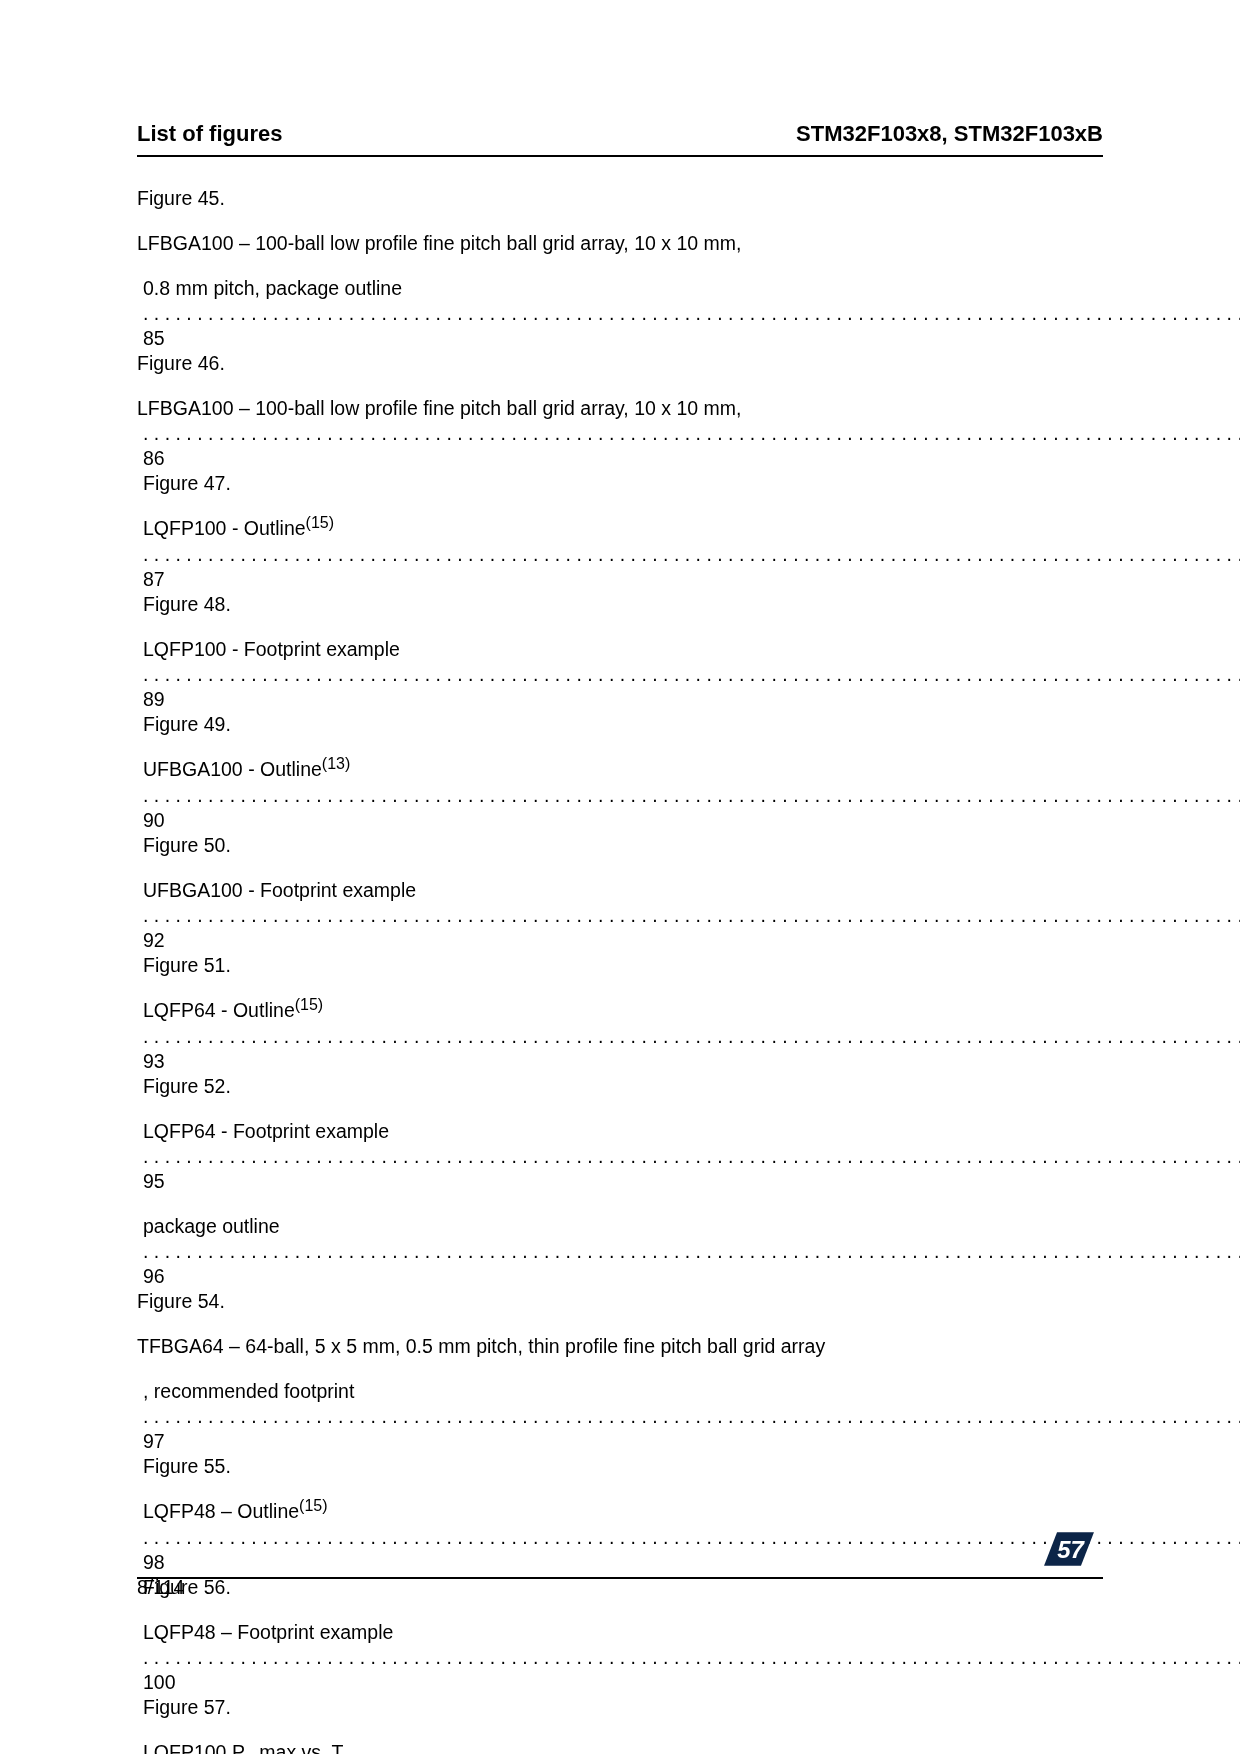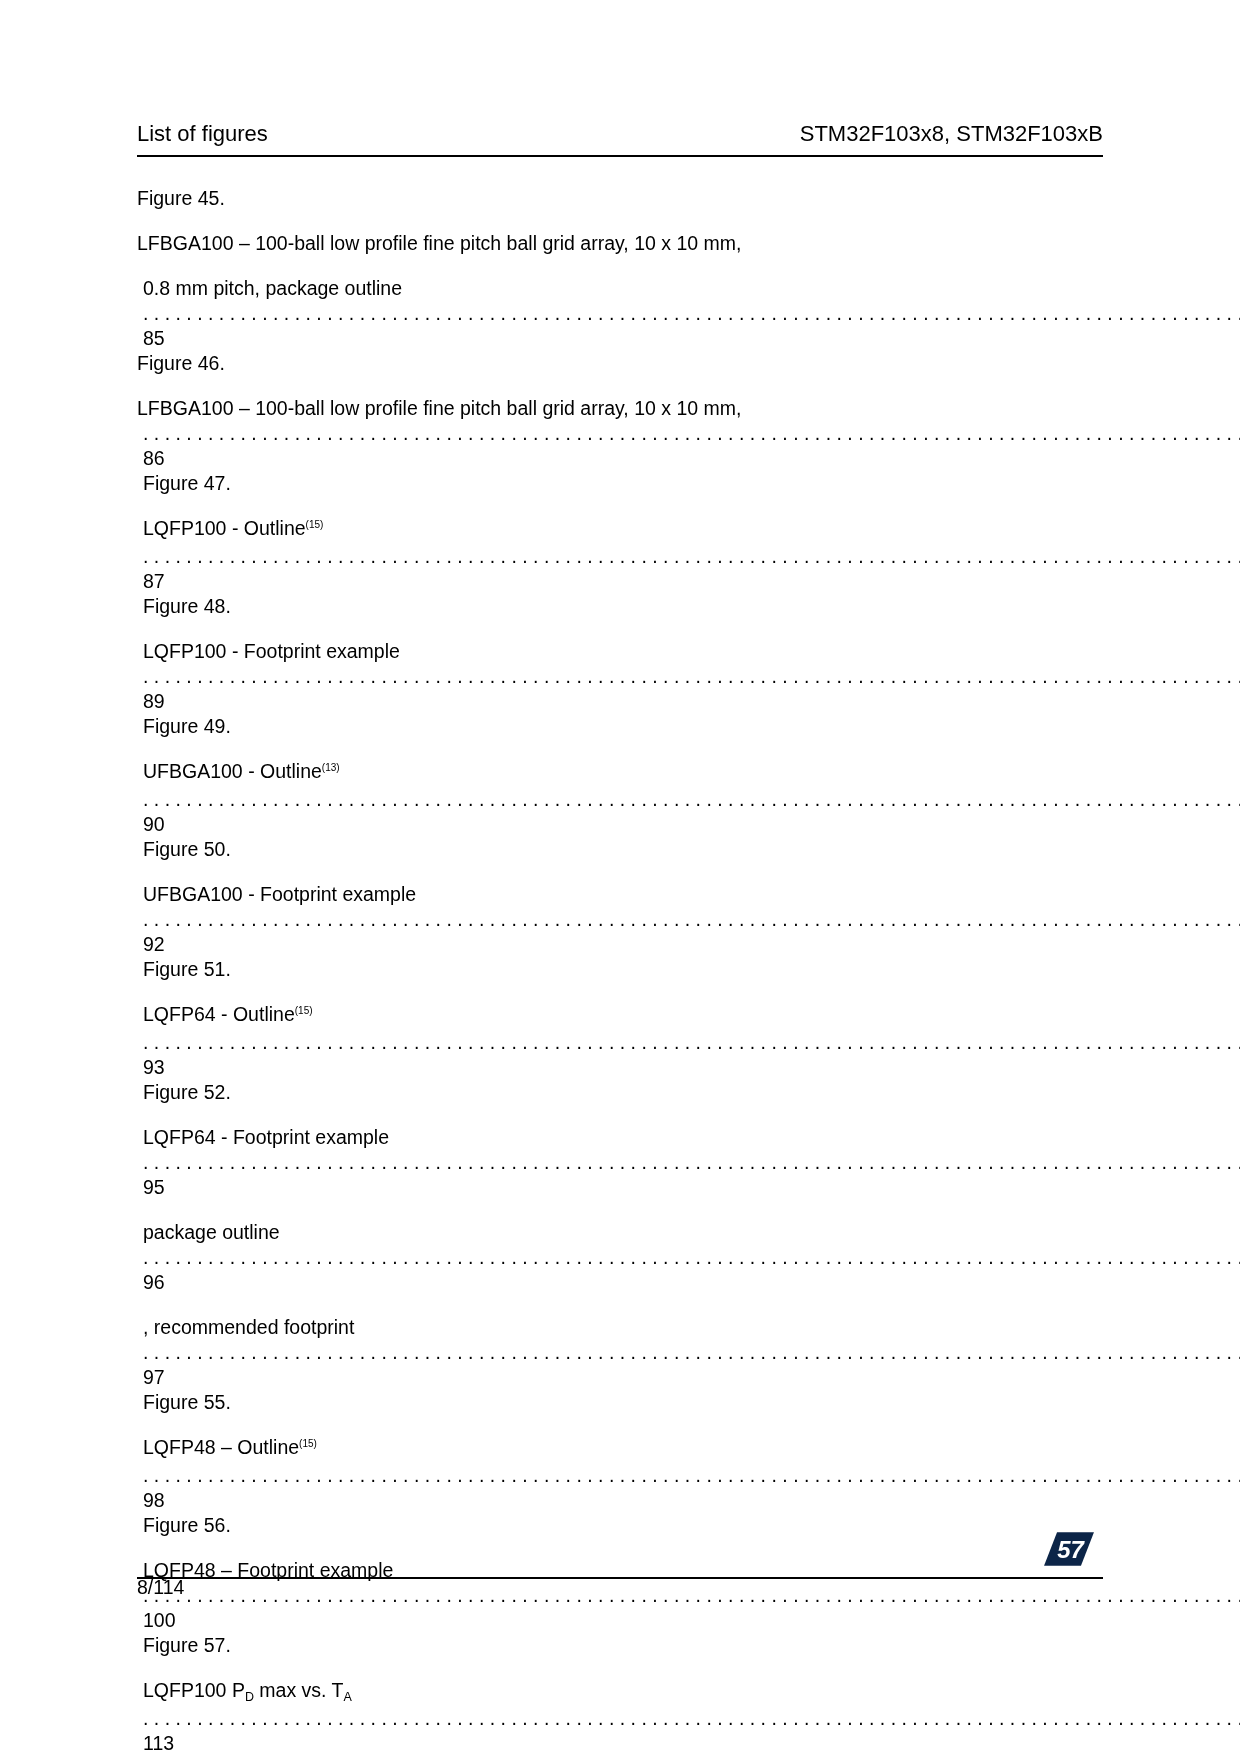--- a/index.html
+++ b/index.html
@@ -17,21 +17,21 @@
   
   .header {
     position: absolute;
     left: 137px;
     right: 137px;
     top: 122px;
     display: flex;
     justify-content: space-between;
     align-items: baseline;
     font-size: 22px;
-    font-weight: normal;
+    font-weight: bold;
     line-height: 24px;
     white-space: nowrap;
   }
   .hrule {
     position: absolute;
     left: 137px;
     right: 137px;
     top: 155px;
     height: 2px;
     background: #000;
@@ -42,21 +42,21 @@
     position: absolute;
     left: 137px;
     right: 137px;
     top: 186px;
     font-size: 19.5px;
     line-height: 25px;
   }
   .row { display: flex; align-items: baseline; flex-direction: column; }
   .fig   { flex: none; width: 120px; white-space: pre; }
   .title { flex: none; white-space: pre; margin-top: 20px; }
-  .sup { font-size: 10px; position: relative; top: -7px; }
+  .sup { font-size: 16px; position: relative; top: -7px; }
   .sub { font-size: 12.5px; position: relative; top: 4px; }
   .leader {
     flex: 1 1 auto;
     overflow: hidden;
     white-space: nowrap;
     margin-left: 3px;
   }
   .pg { flex: none; margin-left: 6px; white-space: pre; }
 
   
@@ -173,20 +173,25 @@
   </div>
 
 
   <div class="row">
     <span class="fig"></span>
     <span class="title"><span>package outline</span></span>
     <span class="leader">. . . . . . . . . . . . . . . . . . . . . . . . . . . . . . . . . . . . . . . . . . . . . . . . . . . . . . . . . . . . . . . . . . . . . . . . . . . . . . . . . . . . . . . . . . . . . . . . . . . . . . . . . . . . . . . . . . . . . . . . </span>
     <span class="pg">96</span>
   </div>
 
+  <div class="row">
+    <span class="fig">Figure 54.</span>
+    <span class="title"><span>TFBGA64 – 64-ball, 5 x 5 mm, 0.5 mm pitch, thin profile fine pitch ball grid array</span></span>
+
+  </div>
 
   <div class="row">
     <span class="fig"></span>
     <span class="title"><span>, recommended footprint</span></span>
     <span class="leader">. . . . . . . . . . . . . . . . . . . . . . . . . . . . . . . . . . . . . . . . . . . . . . . . . . . . . . . . . . . . . . . . . . . . . . . . . . . . . . . . . . . . . . . . . . . . . . . . . . . . . . . . . . . . . . . . . . . . . . . . </span>
     <span class="pg">97</span>
   </div>
 
   <div class="row">
     <span class="fig">Figure 55.</span>

